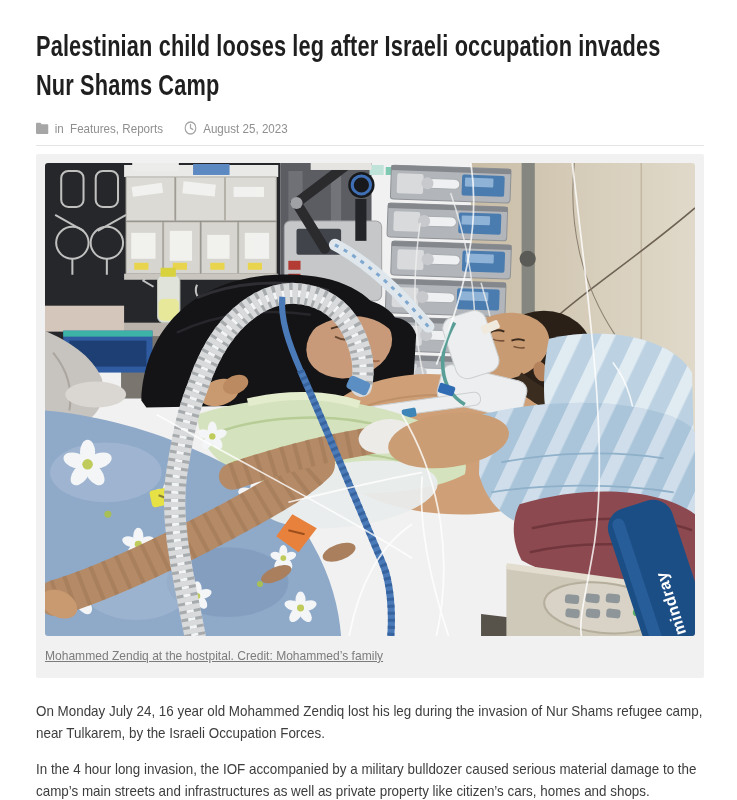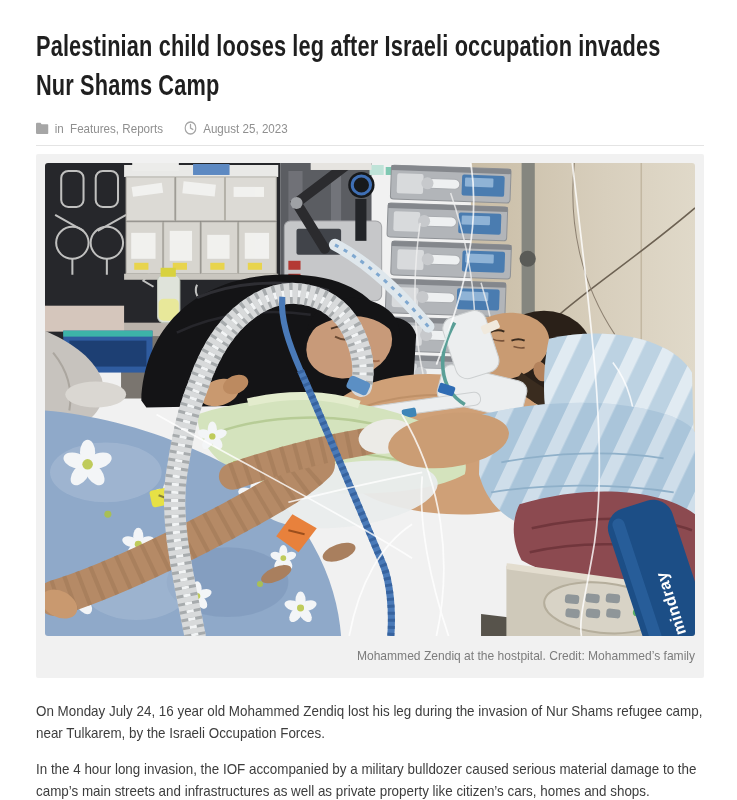--- a/index.html
+++ b/index.html
@@ -28,21 +28,21 @@
 
   hr.divider { border:none; border-top:1px solid #e4e4e4; margin-top:9px; }
 
   figure.article-figure {
     margin-top:8px; background:#f1f1f1; border-radius:2px;
     padding:9px 9px 0 9px;
   }
   .photo-wrap { border-radius:3px; overflow:hidden; line-height:0; }
   .photo-wrap svg { width:100%; height:473px; display:block; }
   figcaption {
-    text-align:right; padding:12px 0 15px 0; font-size:13.5px; color:#7c7c7c;
+    text-align:left; padding:12px 0 15px 0; font-size:13.5px; color:#7c7c7c;text-decoration:underline;
   }
   figcaption .inner {
     display:block; width:112%; margin-left:-6%;
     transform:scaleX(0.893); transform-origin:50% 50%;
   }
 
   .body-text { margin-top:22px; }
   .body-text p {
     font-size:15px; line-height:1.5; color:#3d3d3d; margin-bottom:13px;
     width:112%; transform:scaleX(0.893); transform-origin:0 0;

